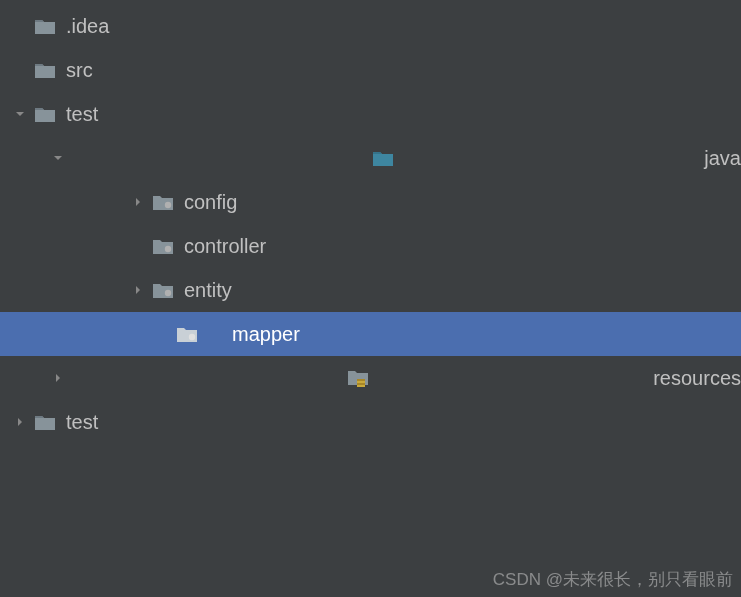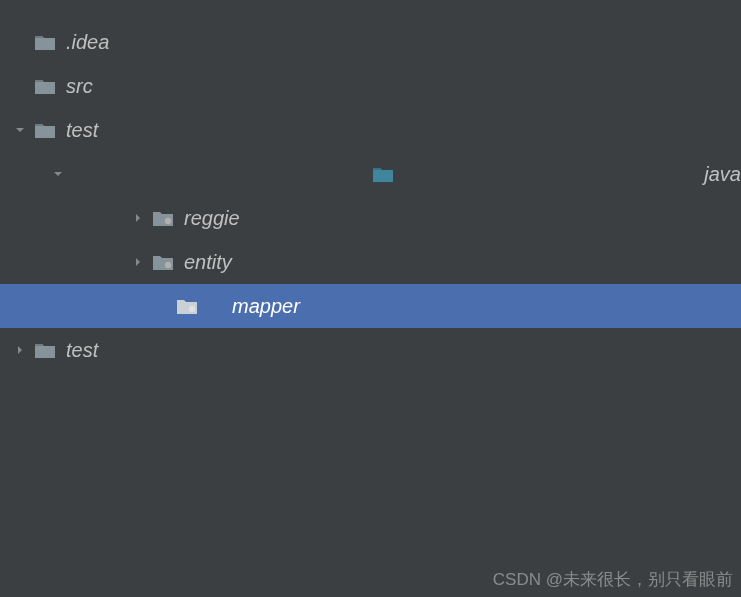--- a/index.html
+++ b/index.html
@@ -6,21 +6,21 @@
     body {
       background: #3c3f41;
       font-family: "Segoe UI", Arial, sans-serif;
       font-size: 20px;
       color: #bbbbbb;
       width: 741px;
       height: 597px;
       overflow: hidden;
       position: relative;
     }
-    .tree { padding-top: 20px; font-style: italic; }
+    .tree { padding-top: 4px; }
     .row {
       display: flex;
       align-items: center;
       height: 44px;
       white-space: nowrap;
       cursor: pointer;
     }
     .row.selected { background: #4b6eaf; color: #fff; gap: 24px; }
     .row.selected .label { color: #fff; }
     .arrow {
@@ -121,23 +121,33 @@
       <svg width="12" height="12" viewBox="0 0 12 12">
           <path fill="currentColor" d="M4 2l4 4-4 4z"></path>
         </svg>
     </span>
     <span class="icon">
       <svg width="22" height="18" viewBox="0 0 22 18">
           <path fill="#87939a" d="M1 3h7l2 2h11v12H1z"></path>
           <circle cx="16" cy="12" r="3.2" fill="#b0b0b0"></circle>
         </svg>
     </span>
-    <span class="label">reggie</span>
-  </div>
-
+    <span class="label">config</span>
+  </div>
+
+  <div class="row d4">
+    <span class="arrow"></span>
+    <span class="icon">
+      <svg width="22" height="18" viewBox="0 0 22 18">
+          <path fill="#87939a" d="M1 3h7l2 2h11v12H1z"></path>
+          <circle cx="16" cy="12" r="3.2" fill="#b0b0b0"></circle>
+        </svg>
+    </span>
+    <span class="label">controller</span>
+  </div>
 
   <div class="row d4">
     <span class="arrow">
       <svg width="12" height="12" viewBox="0 0 12 12">
           <path fill="currentColor" d="M4 2l4 4-4 4z"></path>
         </svg>
     </span>
     <span class="icon">
       <svg width="22" height="18" viewBox="0 0 22 18">
           <path fill="#87939a" d="M1 3h7l2 2h11v12H1z"></path>
@@ -153,20 +163,36 @@
       <svg width="22" height="18" viewBox="0 0 22 18">
           <path fill="#c9d0d6" d="M1 3h7l2 2h11v12H1z"></path>
           <circle cx="16" cy="12" r="3.2" fill="#e0e0e0"></circle>
         </svg>
     </span>
     <span class="label">mapper</span>
   </div>
 
 
 
+  <div class="row d2">
+    <span class="arrow">
+      <svg width="12" height="12" viewBox="0 0 12 12">
+          <path fill="currentColor" d="M4 2l4 4-4 4z"></path>
+        </svg>
+    </span>
+    <span class="icon">
+      <svg width="22" height="20" viewBox="0 0 22 20">
+          <path fill="#87939a" d="M1 3h7l2 2h11v12H1z"></path>
+          <rect x="10" y="11" width="8" height="8" fill="#c9a93b"></rect>
+          <rect x="10" y="11" width="8" height="2" fill="#a88728"></rect>
+          <rect x="10" y="15" width="8" height="2" fill="#a88728"></rect>
+        </svg>
+    </span>
+    <span class="label">resources</span>
+  </div>
 
   <div class="row d1">
     <span class="arrow">
       <svg width="12" height="12" viewBox="0 0 12 12">
           <path fill="currentColor" d="M4 2l4 4-4 4z"></path>
         </svg>
     </span>
     <span class="icon">
       <svg width="22" height="18" viewBox="0 0 22 18">
           <path fill="#87939a" d="M1 3h7l2 2h11v12H1z"></path>

